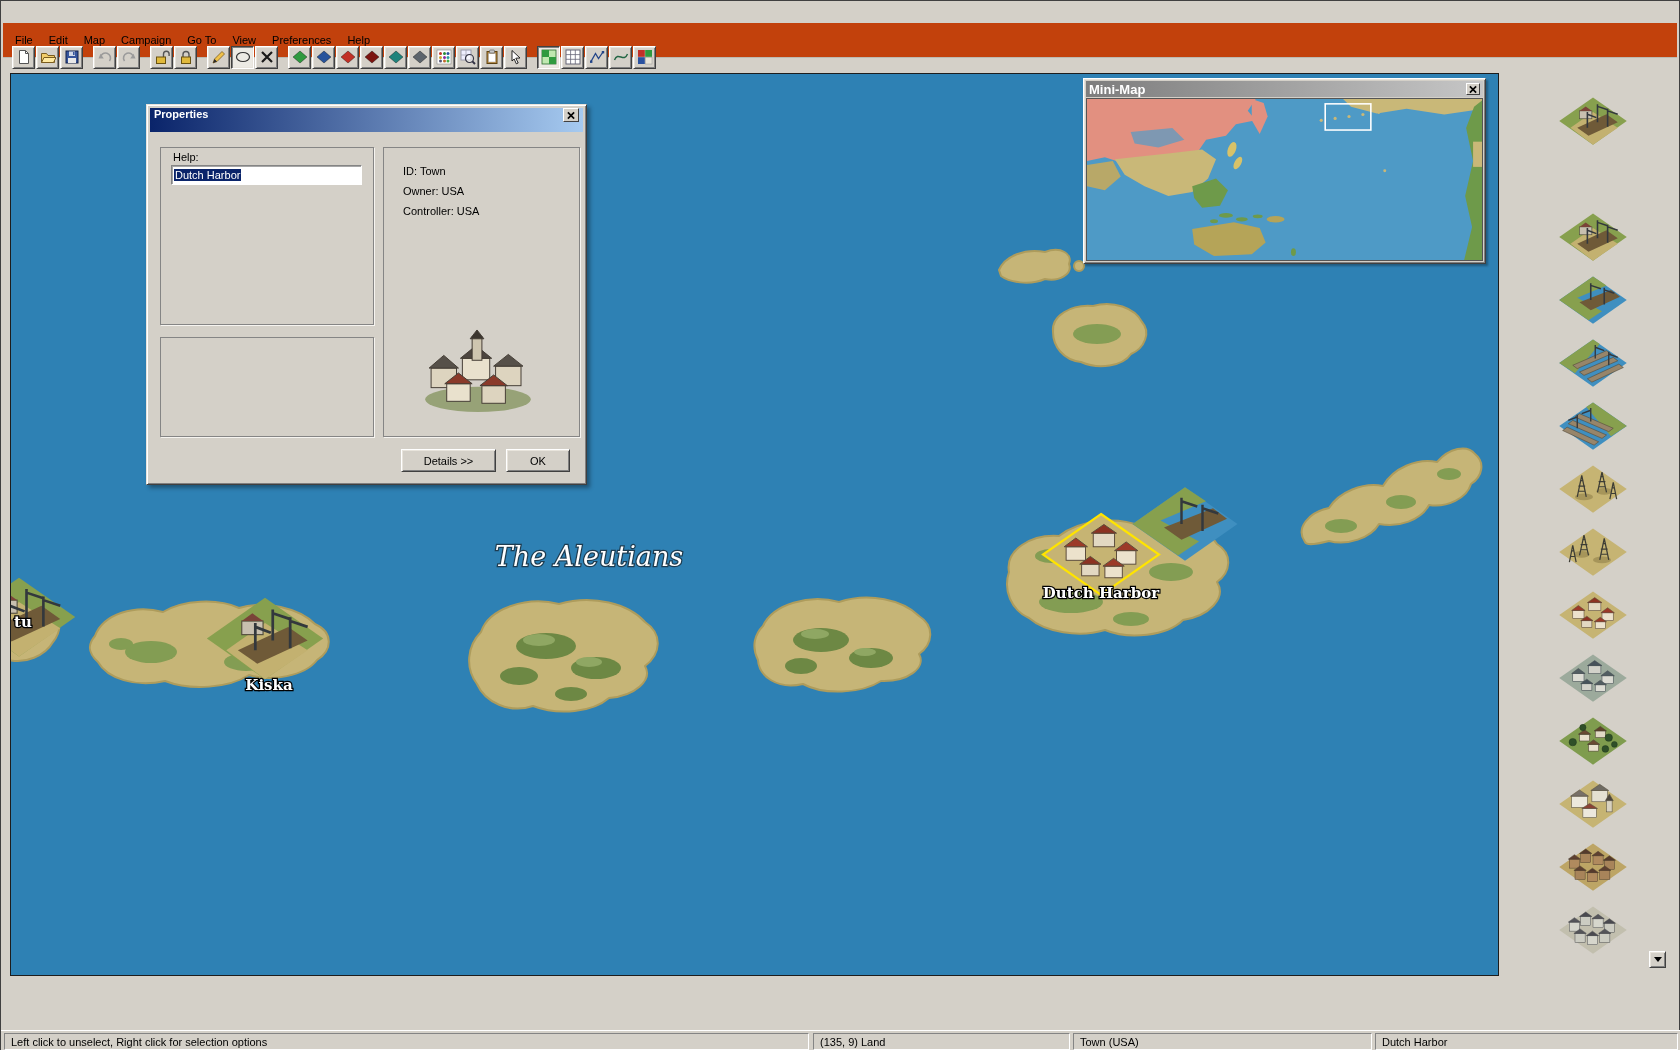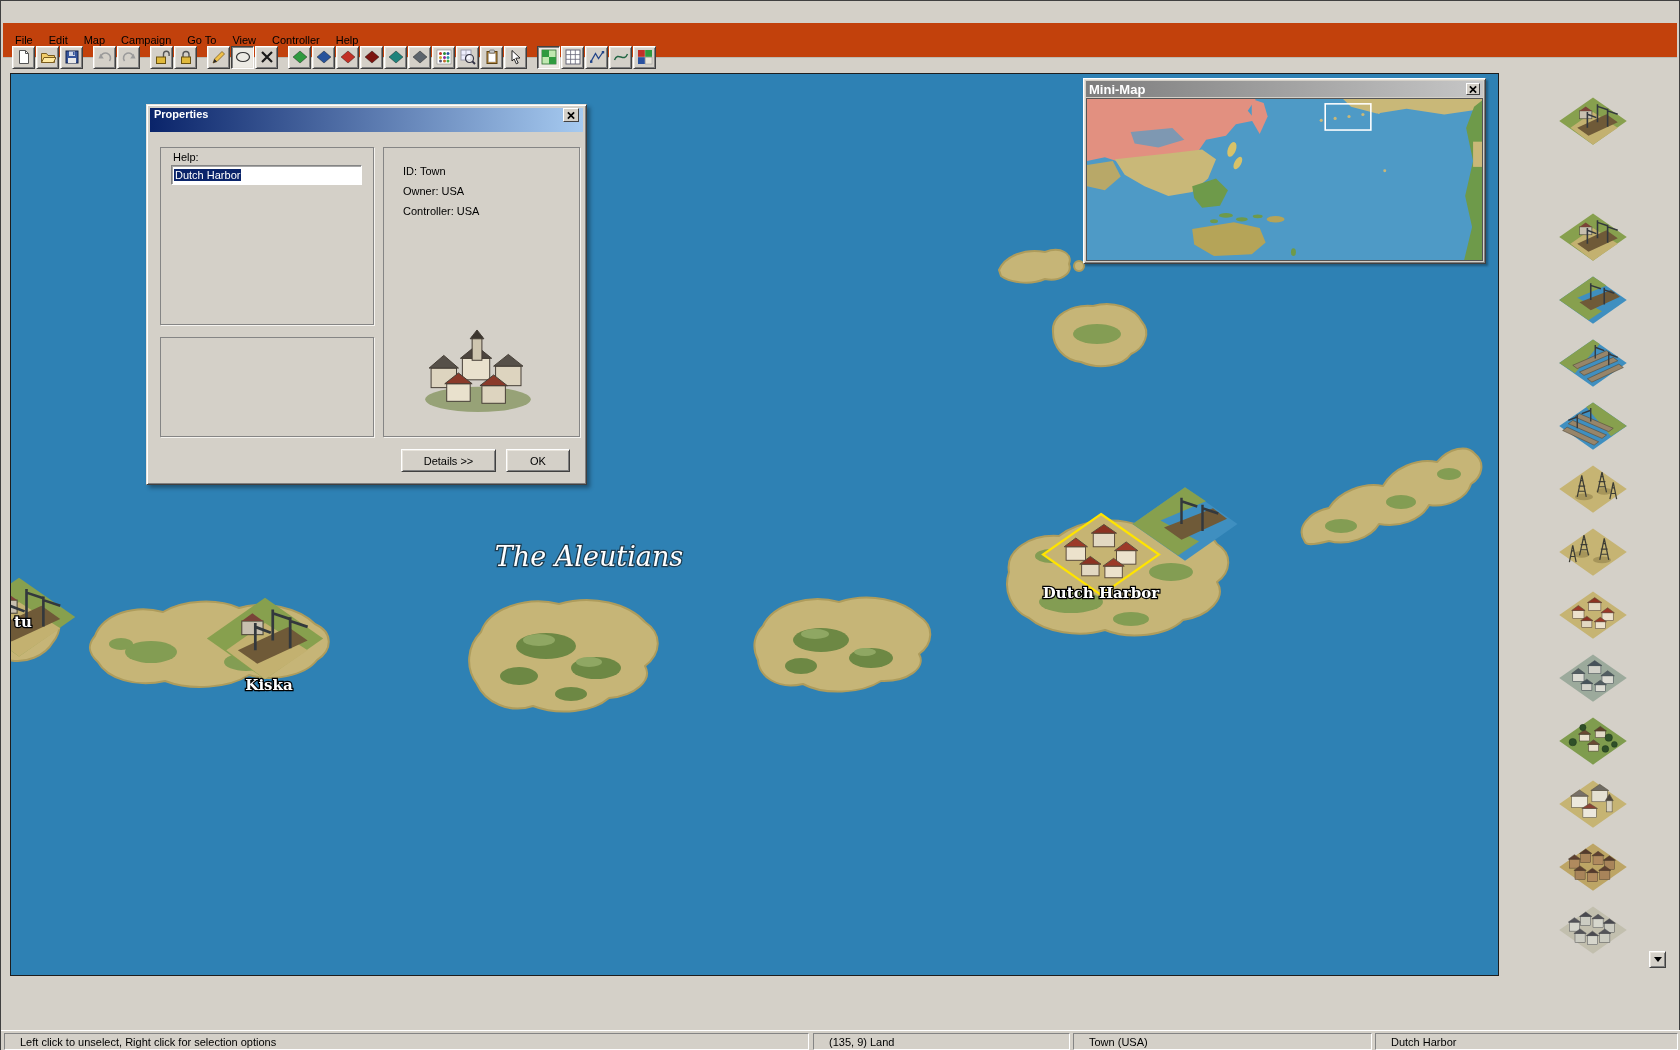--- a/index.html
+++ b/index.html
@@ -73,21 +73,21 @@
   .tile{position:absolute;left:1556px;width:72px;height:54px}
   .tile svg{display:block;width:100%;height:100%}
   .scrollbtn{position:absolute;left:1648px;top:950px;width:17px;height:17px;background:#d4d0c8;
     border:1px solid;border-color:#fff #404040 #404040 #fff;box-shadow:inset 1px 1px 0 #e8e4dc,inset -1px -1px 0 #808080;
     display:flex;align-items:center;justify-content:center}
   .g-down{width:0;height:0;border-left:4px solid transparent;border-right:4px solid transparent;border-top:5px solid #000}
 
   
   .statusbar{position:absolute;left:0;top:1029px;width:1680px;height:21px;background:#d4d0c8;border-top:1px solid #fff}
   .spanel{position:absolute;top:2px;height:17px;border:1px solid;border-color:#848484 #fff #fff #848484;
-    padding:2px 15px;white-space:nowrap;overflow:hidden}
+    padding:2px 6px;white-space:nowrap;overflow:hidden}
 </style>
 </head>
 <body>
 
 <svg style="position:absolute;width:0;height:0" aria-hidden="true">
 <defs>
   <symbol id="i-app" viewBox="0 0 16 16">
     <rect x="0.5" y="1.5" width="15" height="13" fill="#f4f0e8" stroke="#666" stroke-width="0.6"></rect>
     <g stroke="#c03028" stroke-width="1.1">
       <line x1="5.5" y1="8" x2="15" y2="2.5"></line>
@@ -361,21 +361,21 @@
 <div id="screen">
 
 
   <div class="menubar">
     <span class="menuitem">File</span>
     <span class="menuitem">Edit</span>
     <span class="menuitem">Map</span>
     <span class="menuitem">Campaign</span>
     <span class="menuitem">Go To</span>
     <span class="menuitem">View</span>
-    <span class="menuitem">Controller</span>
+    <span class="menuitem">Preferences</span>
     <span class="menuitem">Help</span>
   </div>
 
   <div class="toolbar">
     <div class="tbtn">
         <svg>
           <use href="#i-new"></use>
         </svg>
       </div>
     <div class="tbtn">

